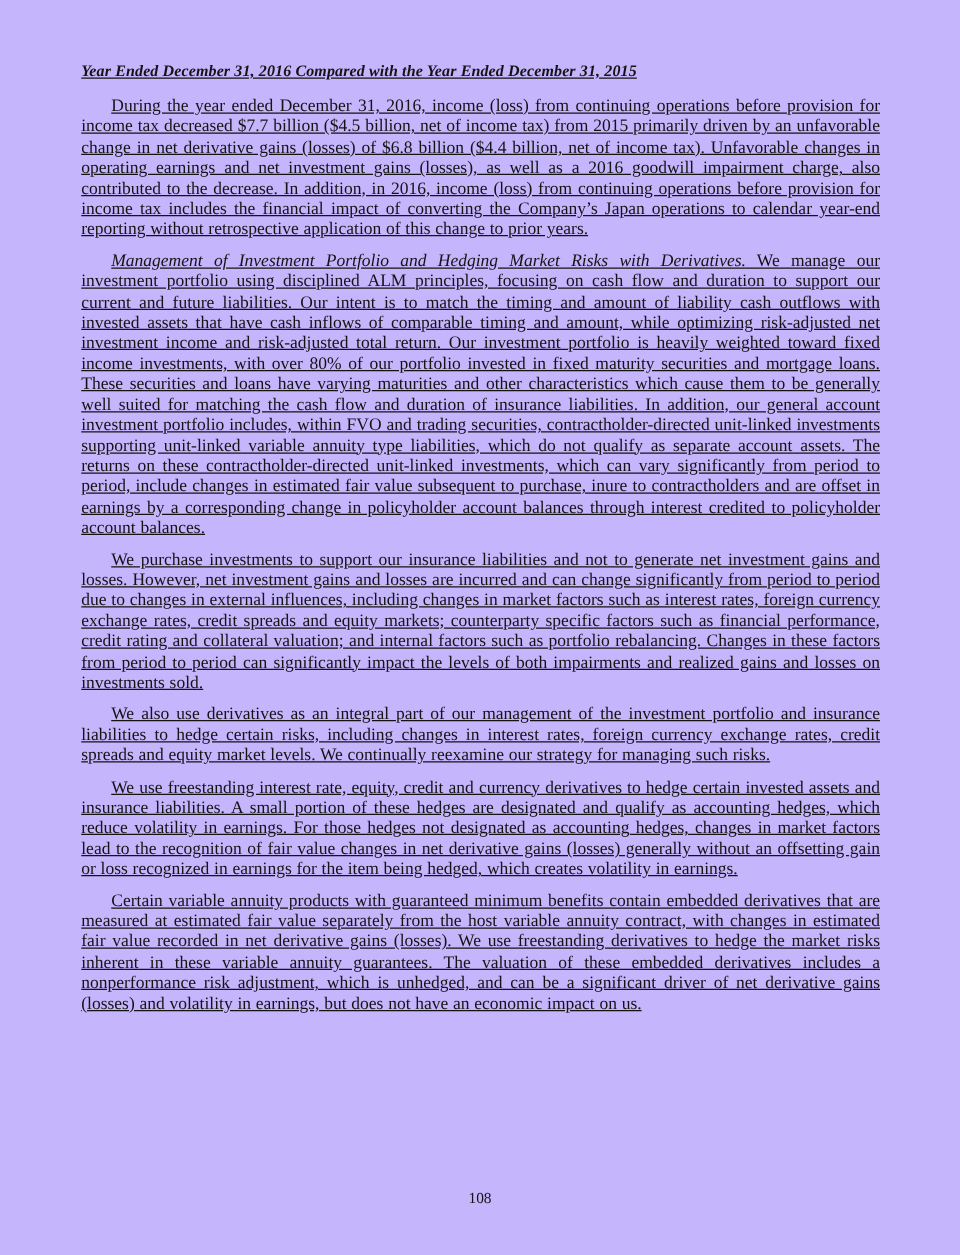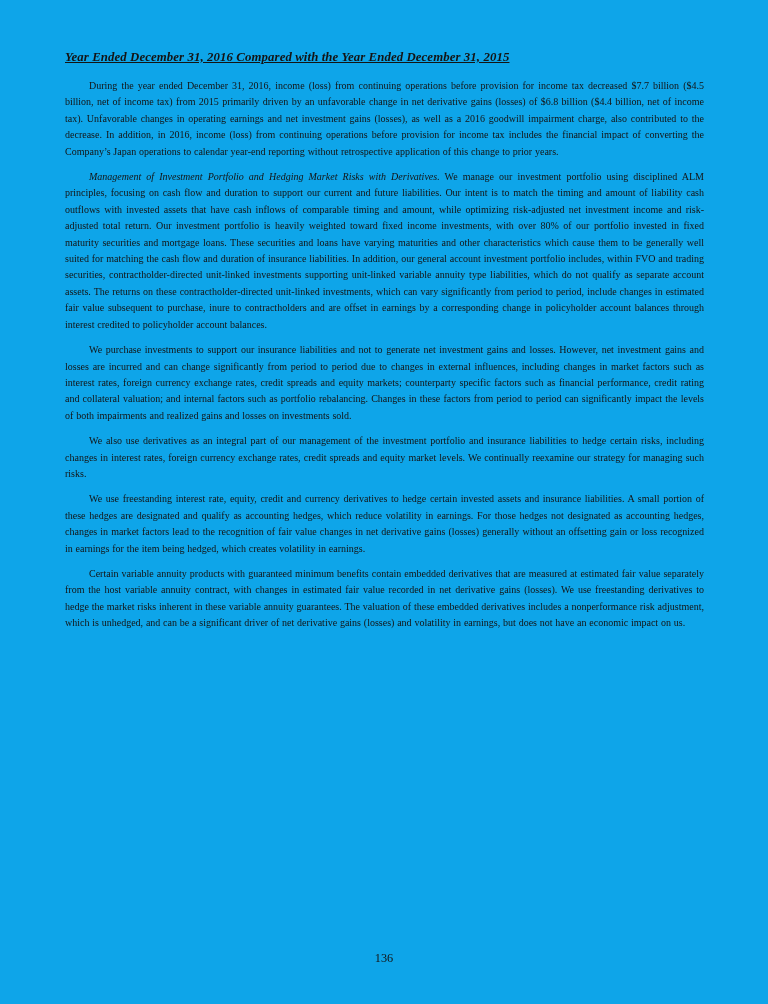--- a/index.html
+++ b/index.html
@@ -5,41 +5,42 @@
   html, body {
     margin: 0;
     padding: 0;
     background: #e8e8e8;
   }
   .page {
     position: relative;
     width: 768px;
     height: 1004px;
     margin: 0 auto;
-    background: #0ea5e9;
+    background: #c4b5fd;
     box-sizing: border-box;
     padding: 50px 64px 0 65px;
     font-family: "Liberation Serif", "DejaVu Serif", serif;
     color: #141414;
   }
   .heading {
     font-size: 12.8px;
     font-weight: bold;
     font-style: italic;
     text-decoration: underline;
     margin: 0 0 13px 0;
     letter-spacing: 0.1px;
   }
   .para {
-    font-size: 10px;
+    font-size: 14px;
     line-height: 16.4px;
     text-align: justify;
     text-indent: 24px;
     margin: 0 0 9px 0;
     word-spacing: 0.3px;
+    text-decoration: underline;
   }
   .lead {
     font-style: italic;
     margin-top: 48px;
   }
   .page-footer {
     position: absolute;
     left: 0;
     bottom: 38px;
     width: 100%;
@@ -60,15 +61,15 @@
   <p class="para"><span class="lead">Management of Investment Portfolio and Hedging Market Risks with Derivatives.</span><span> We manage our investment portfolio using disciplined ALM principles, focusing on cash flow and duration to support our current and future liabilities. Our intent is to match the timing and amount of liability cash outflows with invested assets that have cash inflows of comparable timing and amount, while optimizing risk-adjusted net investment income and risk-adjusted total return. Our investment portfolio is heavily weighted toward fixed income investments, with over 80% of our portfolio invested in fixed maturity securities and mortgage loans. These securities and loans have varying maturities and other characteristics which cause them to be generally well suited for matching the cash flow and duration of insurance liabilities. In addition, our general account investment portfolio includes, within FVO and trading securities, contractholder-directed unit-linked investments supporting unit-linked variable annuity type liabilities, which do not qualify as separate account assets. The returns on these contractholder-directed unit-linked investments, which can vary significantly from period to period, include changes in estimated fair value subsequent to purchase, inure to contractholders and are offset in earnings by a corresponding change in policyholder account balances through interest credited to policyholder account balances.</span></p>
 
   <p class="para"><span>We purchase investments to support our insurance liabilities and not to generate net investment gains and losses. However, net investment gains and losses are incurred and can change significantly from period to period due to changes in external influences, including changes in market factors such as interest rates, foreign currency exchange rates, credit spreads and equity markets; counterparty specific factors such as financial performance, credit rating and collateral valuation; and internal factors such as portfolio rebalancing. Changes in these factors from period to period can significantly impact the levels of both impairments and realized gains and losses on investments sold.</span></p>
 
   <p class="para"><span>We also use derivatives as an integral part of our management of the investment portfolio and insurance liabilities to hedge certain risks, including changes in interest rates, foreign currency exchange rates, credit spreads and equity market levels. We continually reexamine our strategy for managing such risks.</span></p>
 
   <p class="para"><span>We use freestanding interest rate, equity, credit and currency derivatives to hedge certain invested assets and insurance liabilities. A small portion of these hedges are designated and qualify as accounting hedges, which reduce volatility in earnings. For those hedges not designated as accounting hedges, changes in market factors lead to the recognition of fair value changes in net derivative gains (losses) generally without an offsetting gain or loss recognized in earnings for the item being hedged, which creates volatility in earnings.</span></p>
 
   <p class="para"><span>Certain variable annuity products with guaranteed minimum benefits contain embedded derivatives that are measured at estimated fair value separately from the host variable annuity contract, with changes in estimated fair value recorded in net derivative gains (losses). We use freestanding derivatives to hedge the market risks inherent in these variable annuity guarantees. The valuation of these embedded derivatives includes a nonperformance risk adjustment, which is unhedged, and can be a significant driver of net derivative gains (losses) and volatility in earnings, but does not have an economic impact on us.</span></p>
 
-  <div class="page-footer">136</div>
+  <div class="page-footer">108</div>
 
 </div>
 
 </body></html>

